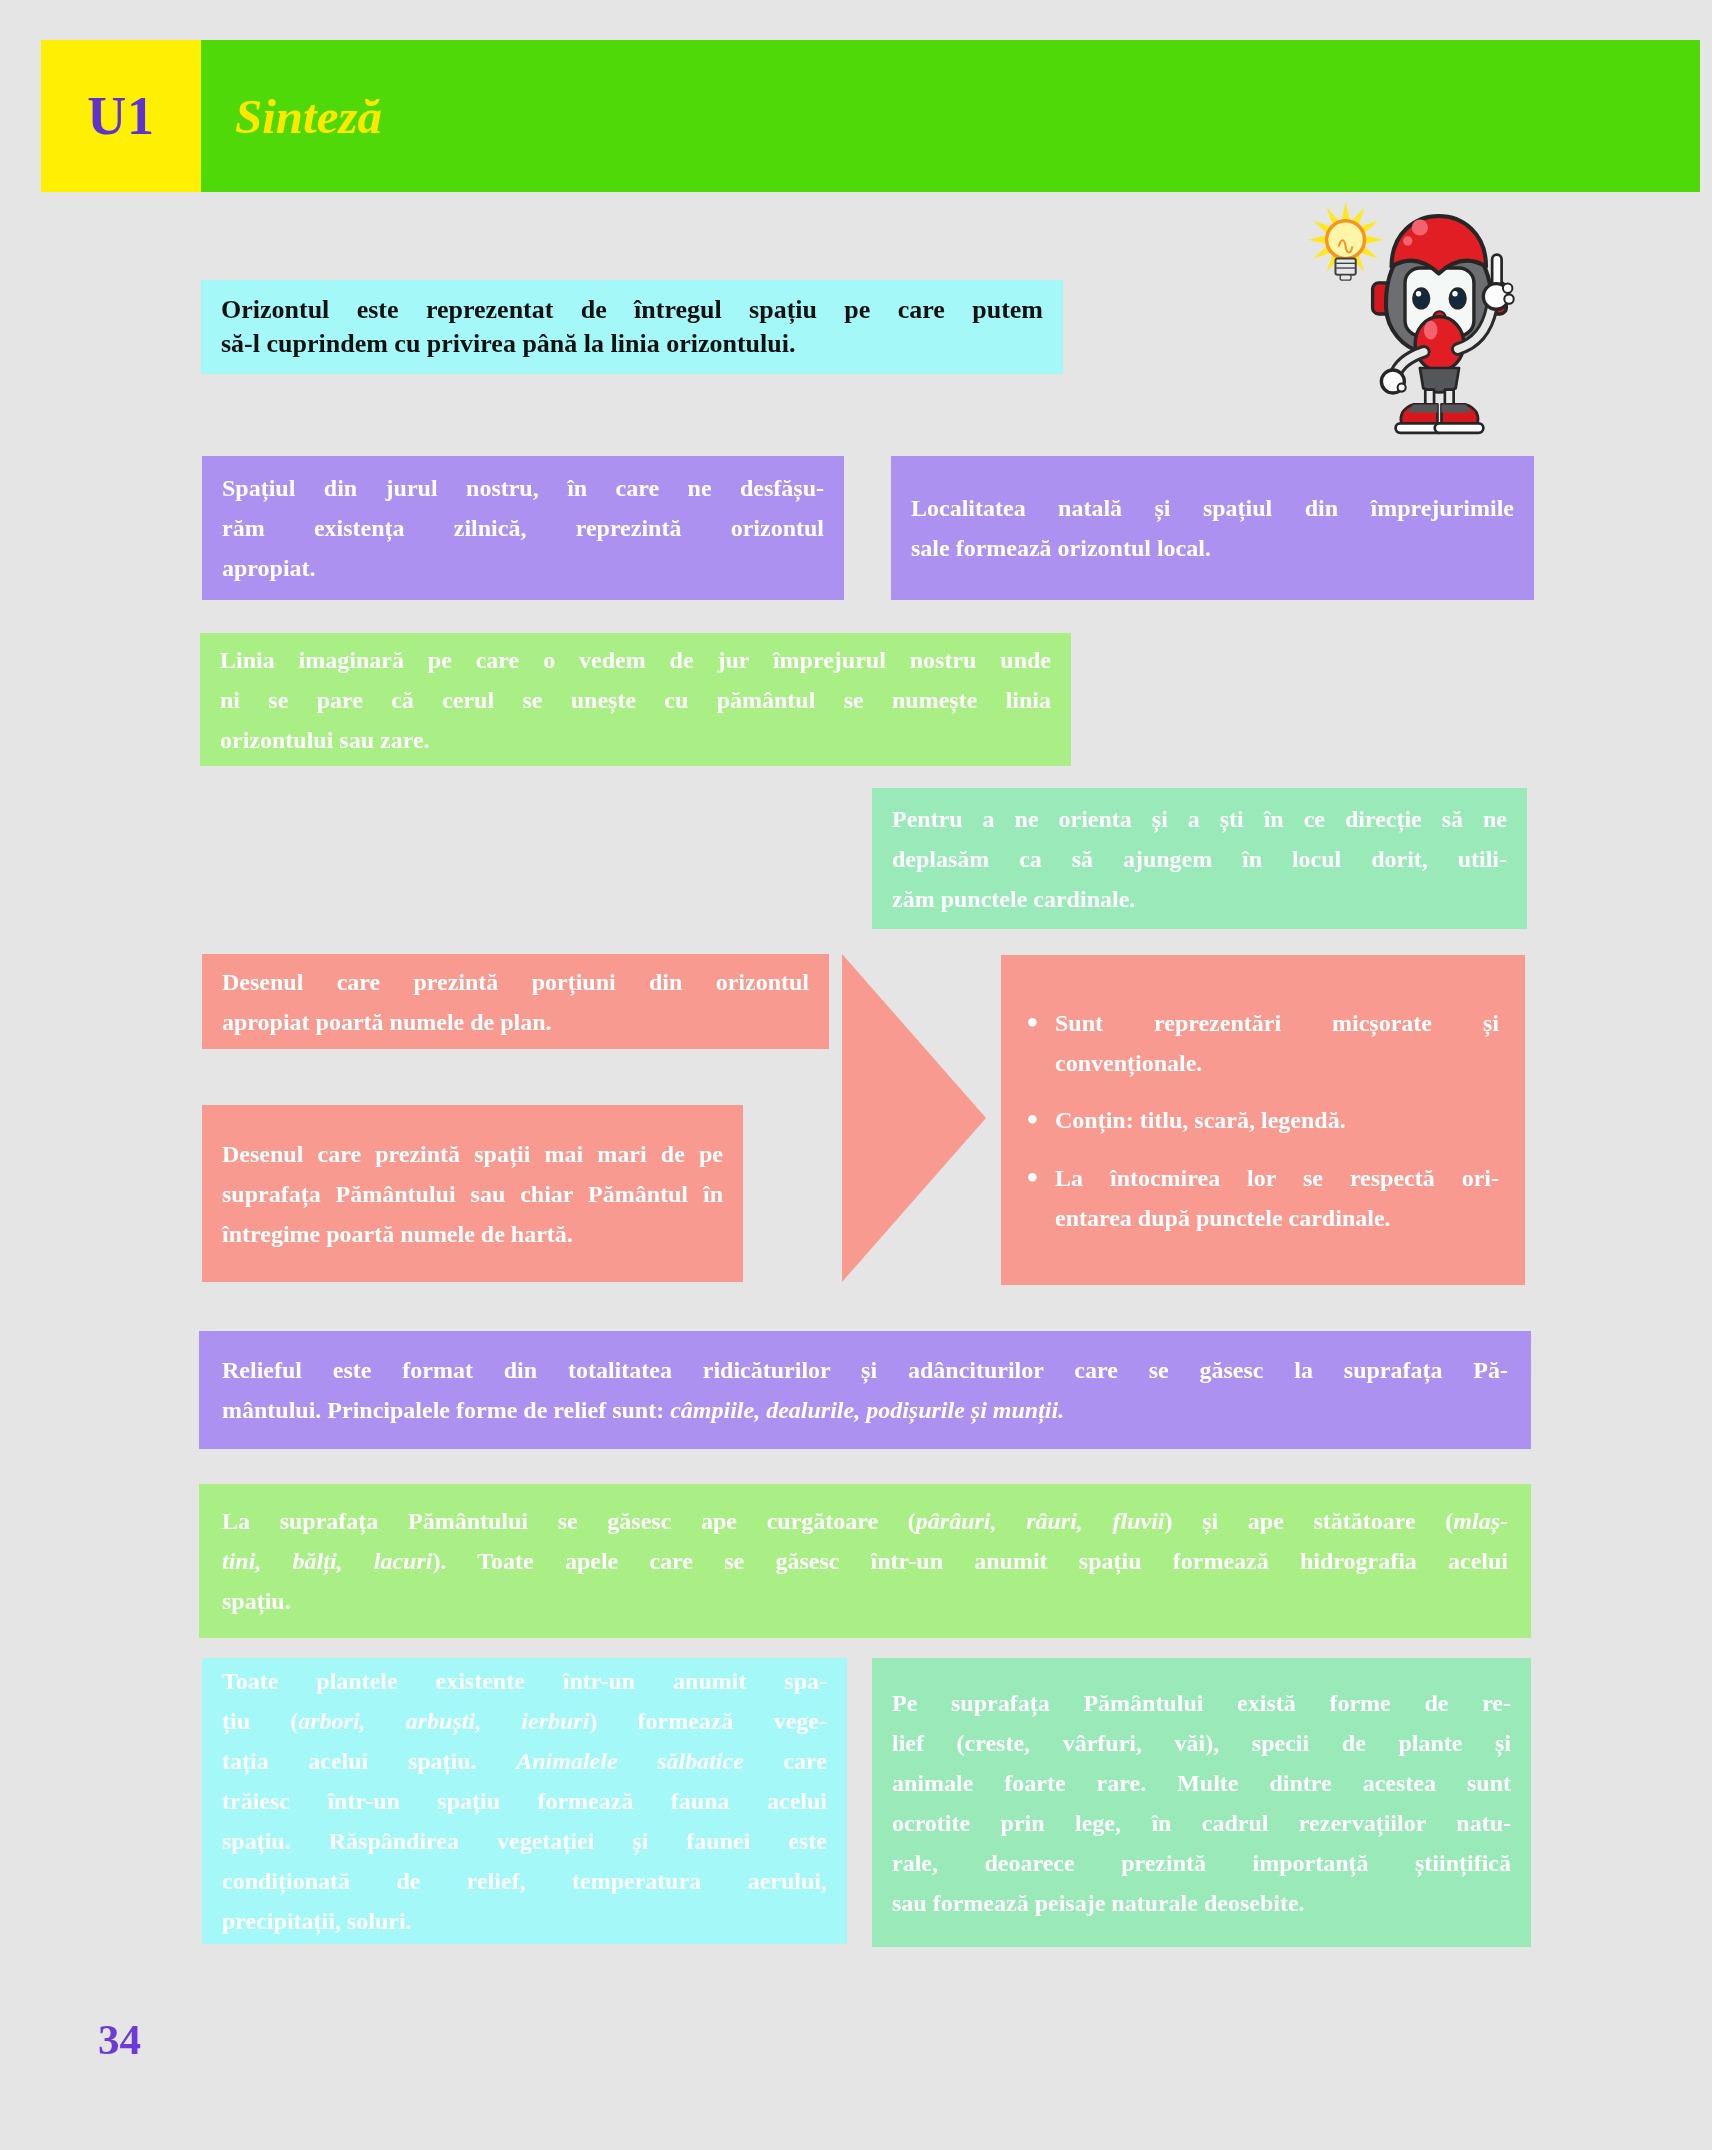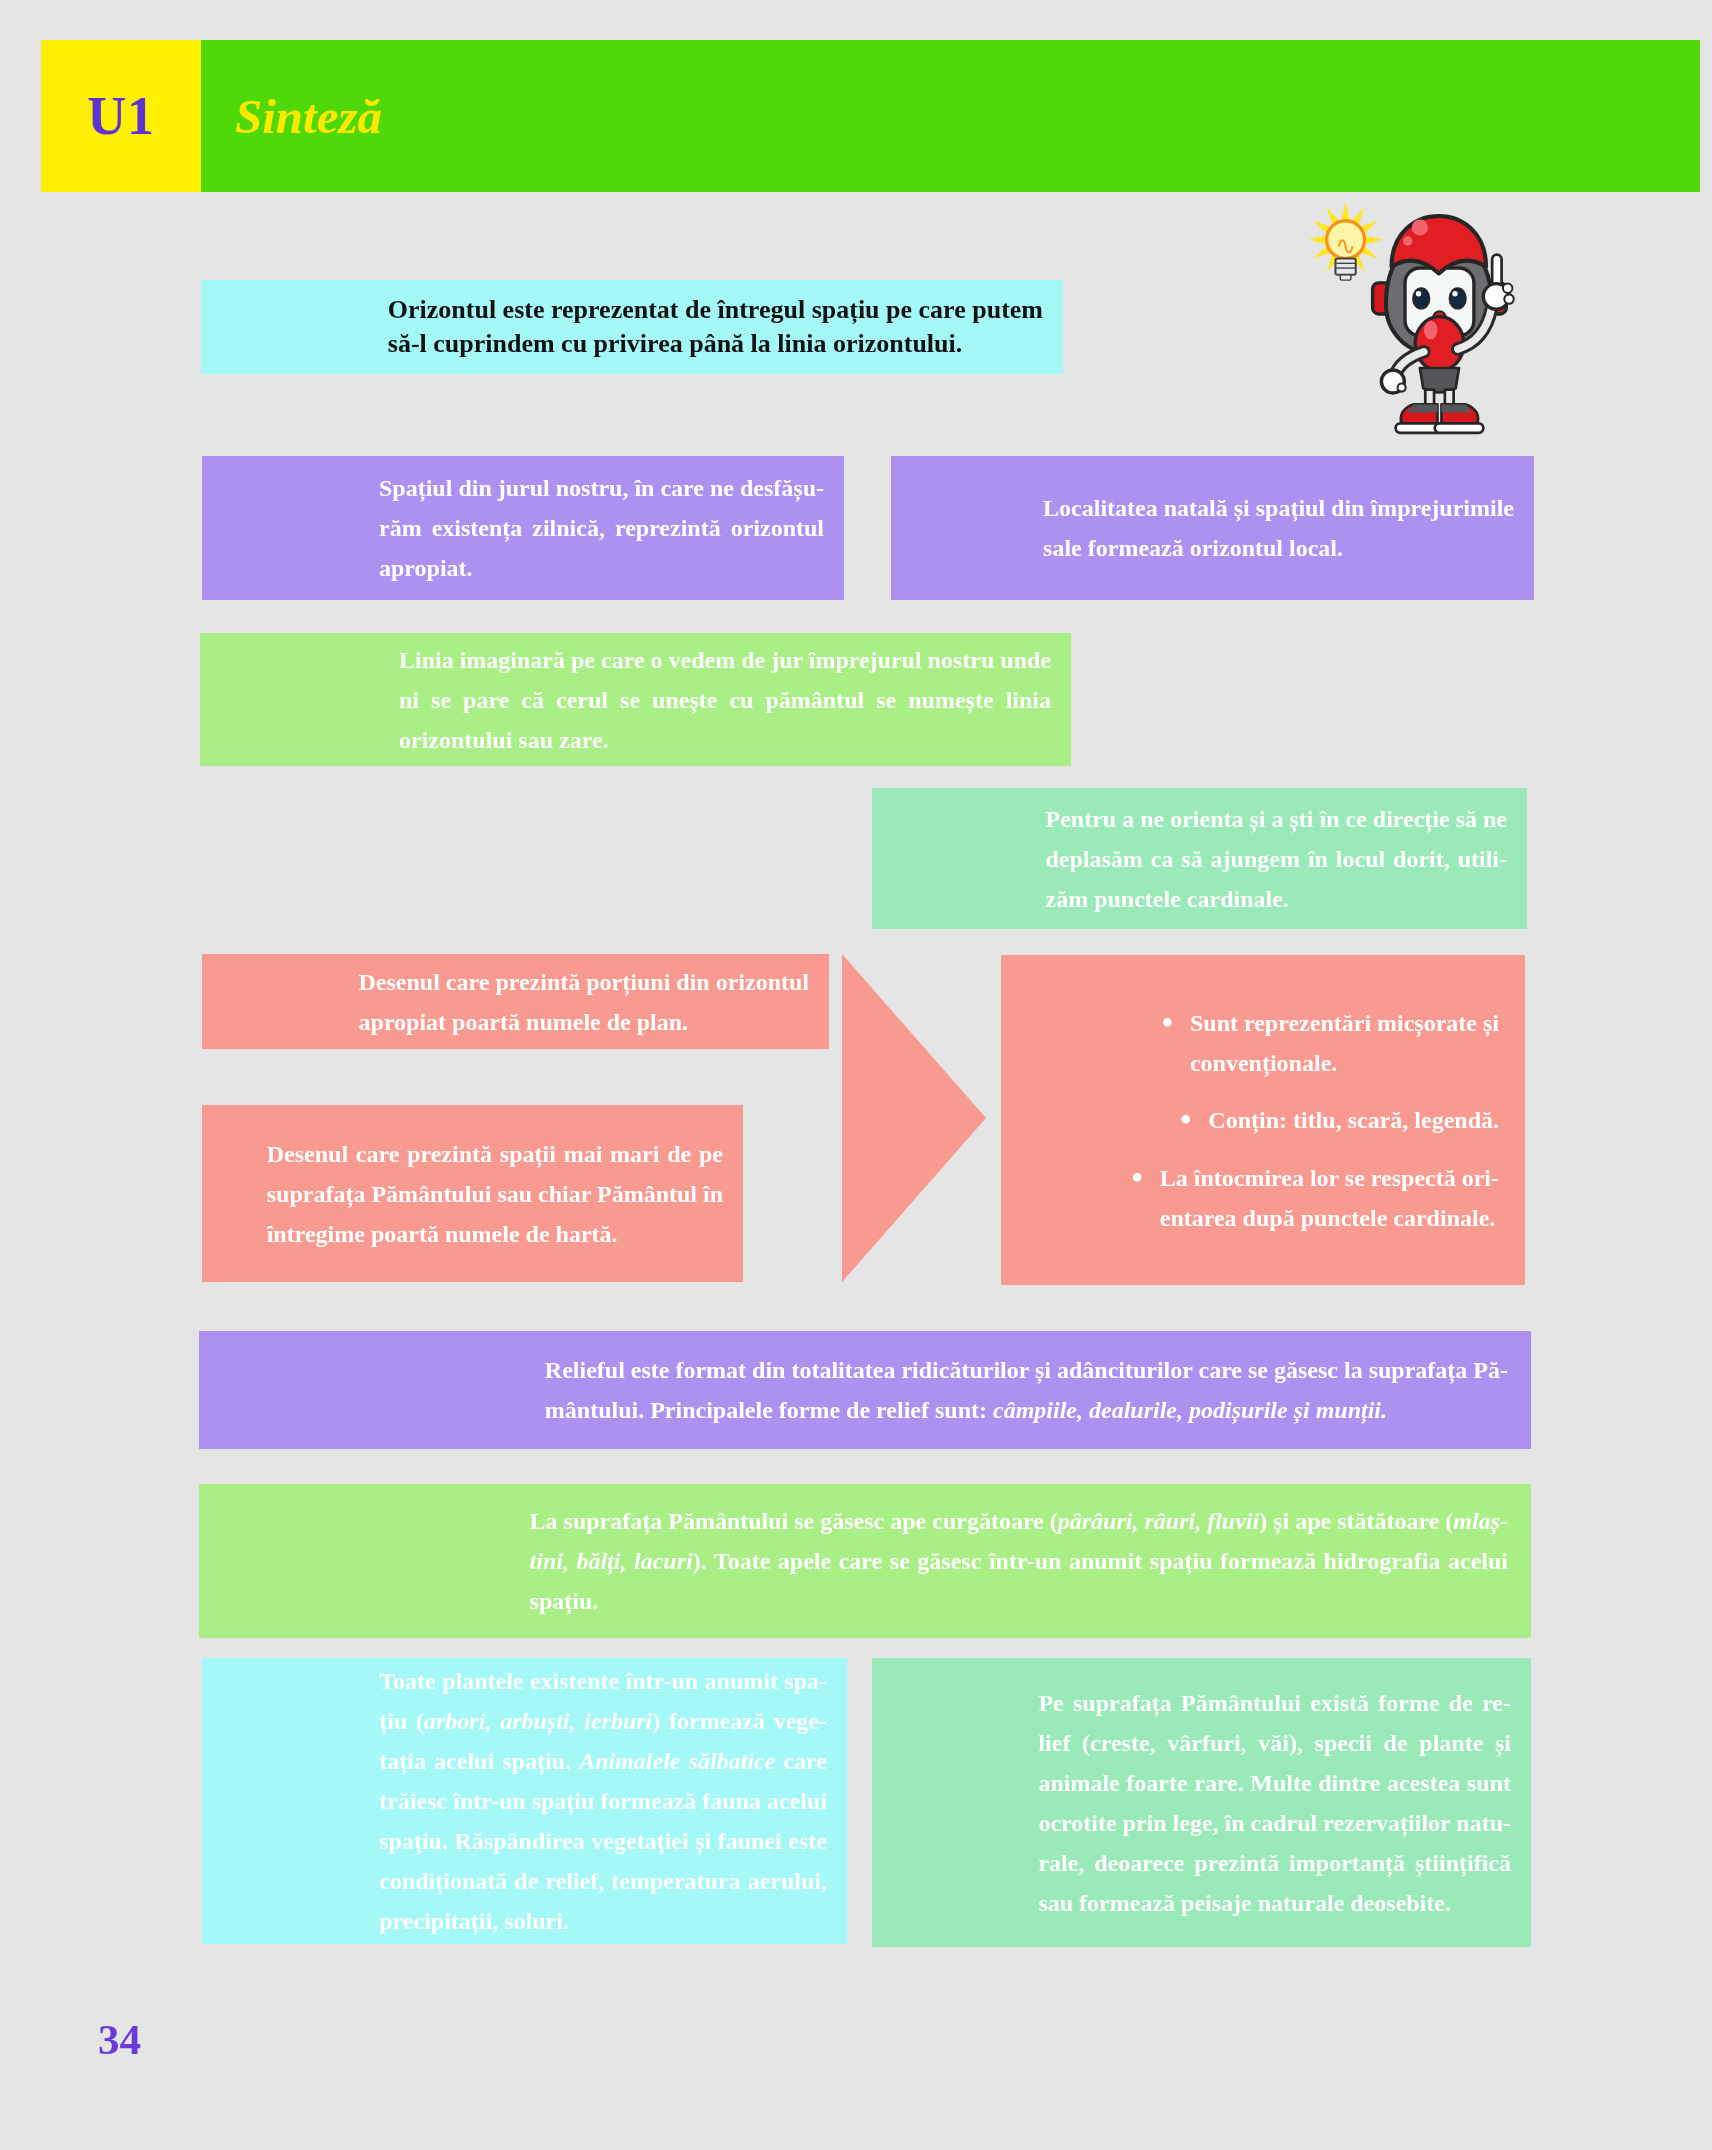--- a/index.html
+++ b/index.html
@@ -29,21 +29,21 @@
     margin-left:34px;
     font-size:49px;font-weight:bold;font-style:italic;
     color:var(--title_yellow,#ffe800);
   }
   
   .box{
     position:absolute;box-sizing:border-box;
     display:flex;flex-direction:column;justify-content:center;
     padding:0 20px;
     color:var(--text_white,#ffffff);
-    font-weight:bold;font-size:24px;line-height:40px;align-items:flex-end;
+    font-weight:bold;font-size:24px;line-height:40px;
   }
   .line{text-align:justify;text-align-last:justify;}
   .line.last{text-align-last:left;}
   .it{font-style:italic;}
   
   #intro{left:201px;top:280px;width:862px;height:94px;
          background:var(--cyan,#a5f8f8);color:var(--text_dark,#111111);
          font-size:26px;line-height:34px;}
   #near{left:202px;top:456px;width:642px;height:144px;background:var(--purple,#ad91f1);}
   #local{left:891px;top:456px;width:643px;height:144px;background:var(--purple,#ad91f1);}

